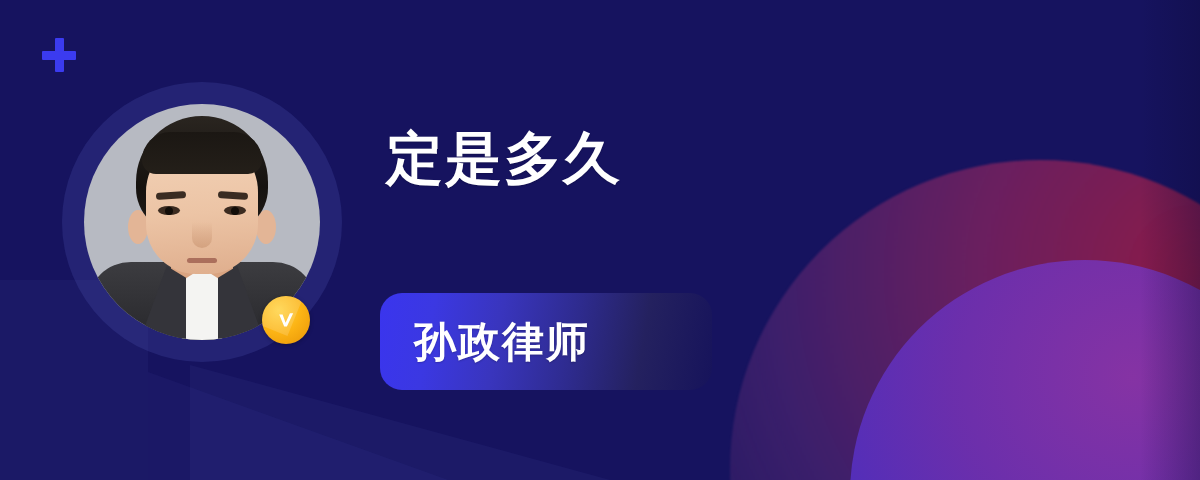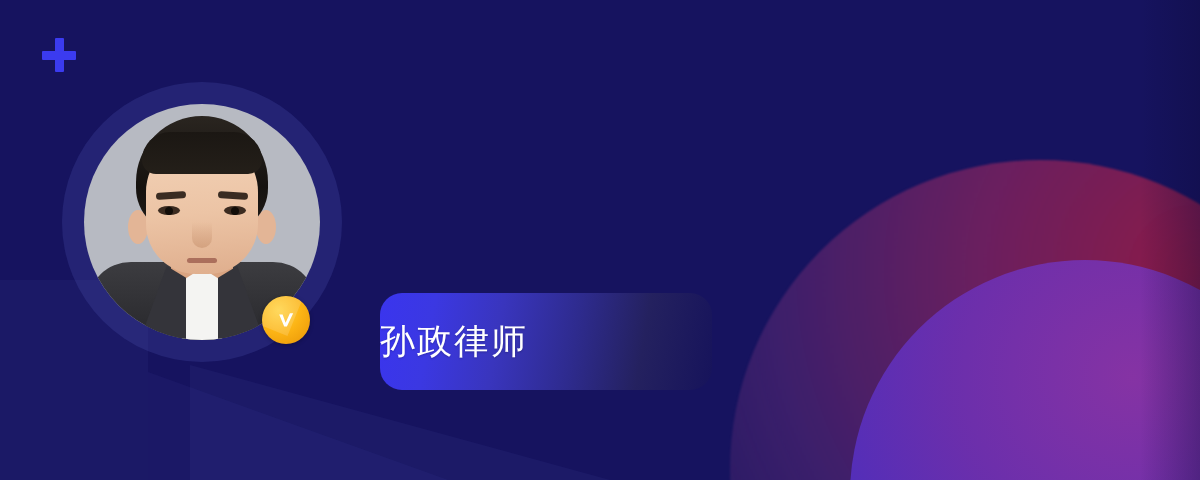--- a/index.html
+++ b/index.html
@@ -250,23 +250,24 @@
       #3a35ee 0%,
       #3b38e2 16%,
       #3935bd 36%,
       #2e2b8e 58%,
       #24215f 78%,
       rgba(24,21,80,0.25) 100%);
     display:flex; align-items:center;
   }
   .name-badge .name-text {
     color:#ffffff;
-    font-size:35px;
-    font-weight:normal;
+    font-size:42px;
+    font-weight:bold;
     letter-spacing:2px;
+    padding-left:34px;
     text-shadow:0 1px 2px rgba(0,0,0,0.22);
   }
 </style>
 </head>
 <body>
 
 <div class="card">
 
   <div class="bg-layer">
     <div class="glow-outer"></div>
@@ -308,19 +309,20 @@
     </div>
     <div class="verified-badge">
       <span class="shine"></span>
       <svg width="26" height="26" viewBox="0 0 26 26" aria-hidden="true">
         <path d="M6.2 7.4 L11.2 19.4 L13.9 19.4 L20.2 6.2 L16.9 6.2 L12.6 15.8 L9.6 7.4 Z" fill="#ffffff"></path>
       </svg>
     </div>
   </div>
 
   <div class="content">
+    <div class="title">定是多久</div>
   </div>
 
   <div class="name-badge">
     <span class="name-text">孙政律师</span>
   </div>
 
 </div>
 
 </body></html>

